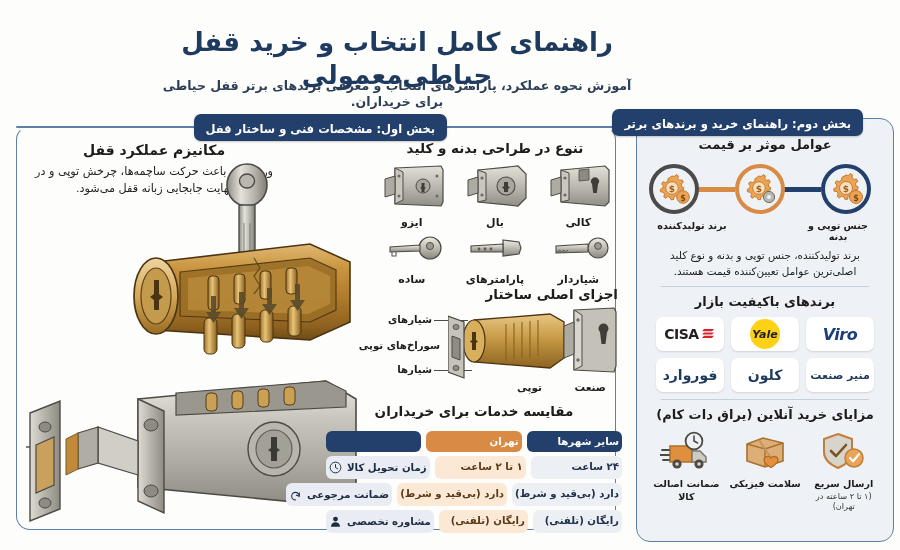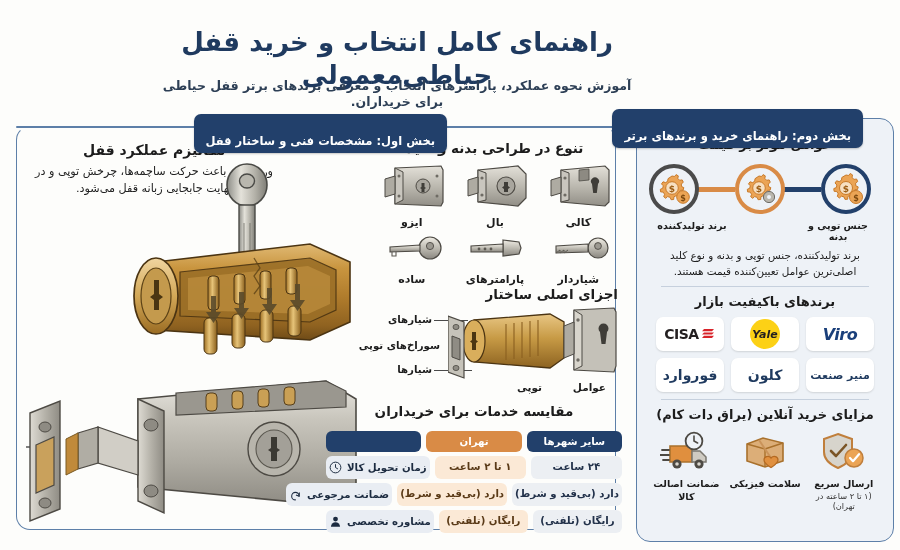--- a/index.html
+++ b/index.html
@@ -24,21 +24,21 @@
     position:absolute;right:258px;top:78px;width:490px;
     text-align:center;font-size:12.5px;font-weight:bold;color:#2d3f55;
     line-height:1.3;
   }
 
   
   .left-panel{position:absolute;left:8px;top:118px;width:622px;height:424px;}
   .sec-badge{
     position:absolute;border-radius:7px;background:#22406b;
     color:#fff;font-size:11.5px;font-weight:bold;
-    padding:20px 12px 5px;white-space:nowrap;z-index:6;
+    padding:8px 12px 5px;white-space:nowrap;z-index:6;
     box-shadow:0 1px 2px rgba(0,0,0,.22);
   }
   .badge-left{right:183px;top:-4px;}
   .left-frame{
     position:absolute;left:8px;top:8px;width:600px;height:404px;
     border:1.6px solid #5d7fa8;border-radius:14px;
     border-top-color:transparent;
     box-sizing:border-box;
   }
   .left-frame-topL{position:absolute;left:8px;top:8px;width:185px;height:2px;background:#5d7fa8;border-radius:2px;}
@@ -68,21 +68,21 @@
   .lbl{position:absolute;font-size:10.2px;font-weight:bold;color:#1c1c1c;white-space:nowrap;text-align:left;}
   .leader{position:absolute;height:1.4px;background:#4a4a4a;}
   .capu{position:absolute;font-size:10.5px;font-weight:bold;color:#1c1c1c;}
 
   
   .cmp{position:absolute;right:8px;top:285px;width:296px;}
   .cmp-h{font-size:13.5px;font-weight:bold;color:#1c1c1c;text-align:center;margin-bottom:12px;}
   .t-row{display:flex;gap:5px;margin-bottom:4px;}
   .t-cell{
     flex:1;border-radius:6px;font-size:10.2px;font-weight:bold;
-    padding:5px 3px;text-align:center;box-sizing:border-box;white-space:nowrap;
+    padding:5px 3px;text-align:right;box-sizing:border-box;white-space:nowrap;
   }
   .t-head{color:#fff;background:#22406b;}
   .t-head.amber{background:#d98b46;}
   .t-head.blank{background:#22406b;}
   .c-label{background:#e9edf3;color:#1c2b40;text-align:right;display:flex;align-items:center;justify-content:flex-end;gap:5px;}
   .c-teh{background:#fbe9d6;color:#5a3a17;}
   .c-oth{background:#eceff3;color:#22314a;}
   .mini-ic{width:13px;height:13px;display:inline-block;flex:0 0 auto;}
 
   
@@ -397,21 +397,21 @@
       <div class="capu" style="right:78px;top:95px;">توپی</div>
 
       <svg style="position:absolute;right:2px;top:18px;" width="56" height="74" viewBox="0 0 56 74">
         <path d="M12 6 L52 4 L54 8 L54 62 L52 68 L12 66 Z" fill="#c4c1b8" stroke="#4d4a44" stroke-width="1.2"></path>
         <path d="M12 6 L20 11 L20 62 L12 66 Z" fill="#d8d5cc" stroke="#4d4a44" stroke-width="1"></path>
         <path d="M2 22 L12 18 L12 50 L2 54 Z" fill="#aeaba2" stroke="#4d4a44" stroke-width="1"></path>
         <path d="M38 28 a5 5 0 1 1 7 0 l-1.5 12 l-4 0 Z" fill="#3f3d38"></path>
         <circle cx="16" cy="16" r="1.7" fill="#6e6b64"></circle>
           <circle cx="16" cy="56" r="1.7" fill="#6e6b64"></circle>
       </svg>
-      <div class="capu" style="right:14px;top:95px;">عوامل</div>
+      <div class="capu" style="right:14px;top:95px;">صنعت</div>
     </div>
 
     <div class="cmp">
       <div class="cmp-h">مقایسه خدمات برای خریداران</div>
 
       <div class="t-row">
         <div class="t-cell t-head">سایر شهرها</div>
         <div class="t-cell t-head amber">تهران</div>
         <div class="t-cell t-head blank"></div>
       </div>

